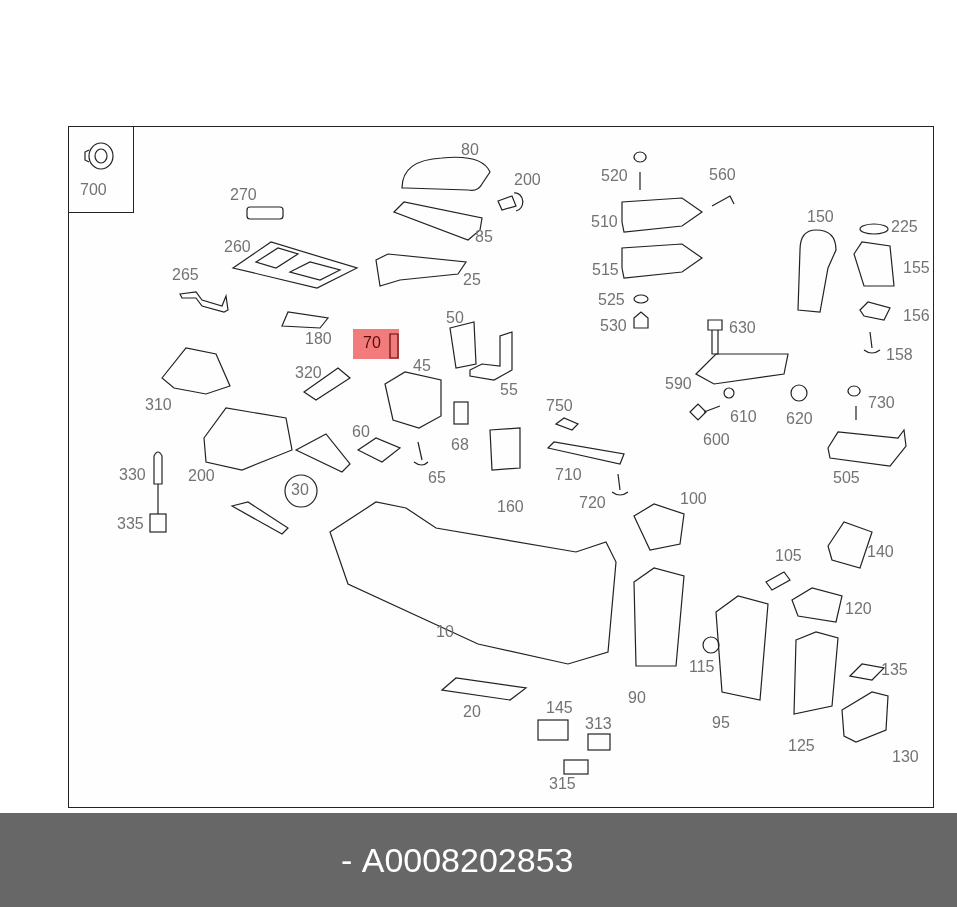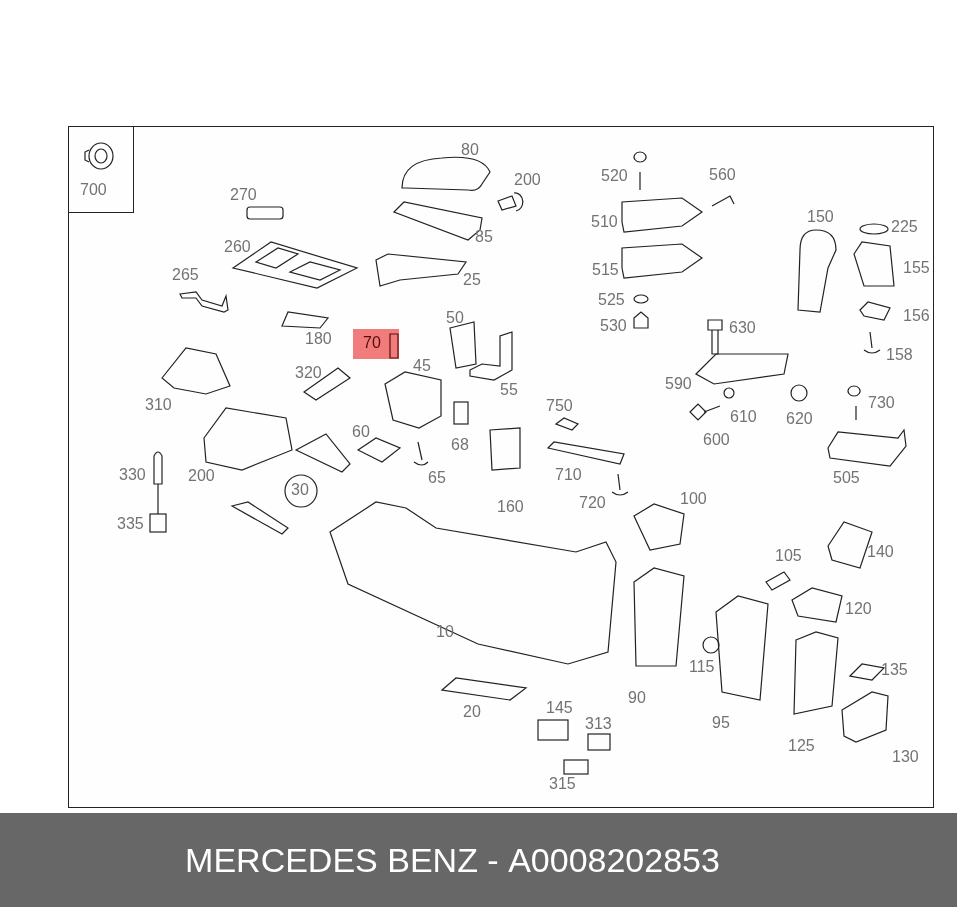--- a/index.html
+++ b/index.html
@@ -191,19 +191,18 @@
     <div class="label" style="left: 845px; top: 601px;">120</div>
     <div class="label" style="left: 689px; top: 659px;">115</div>
     <div class="label" style="left: 881px; top: 662px;">135</div>
     <div class="label" style="left: 628px; top: 690px;">90</div>
     <div class="label" style="left: 712px; top: 715px;">95</div>
     <div class="label" style="left: 788px; top: 738px;">125</div>
     <div class="label" style="left: 892px; top: 749px;">130</div>
   </div>
 
 <div class="footer">
-  <span>MERCEDES BENZ</span>
   <span>&nbsp;</span>
   <span>-</span>
   <span>&nbsp;</span>
   <span>A0008202853</span>
   <span class="gap"></span>
 </div>
 
 </body></html>

